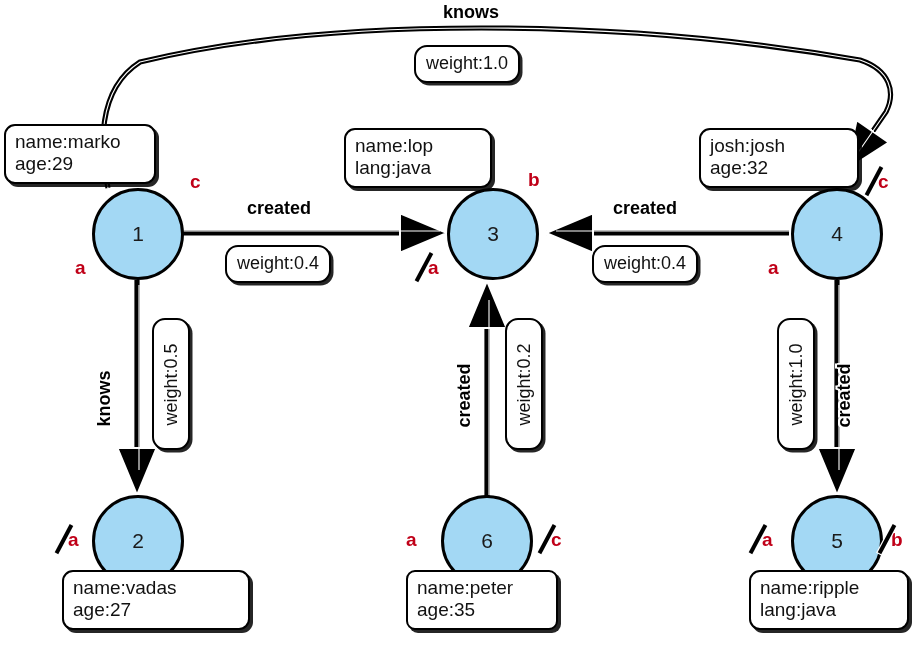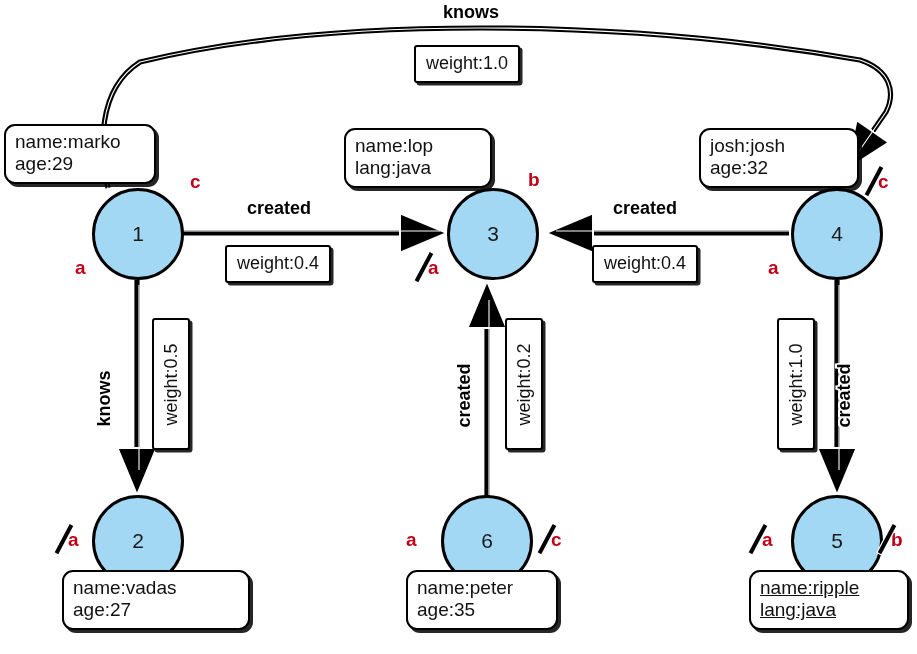--- a/index.html
+++ b/index.html
@@ -25,21 +25,21 @@
     padding:5px 8px 6px 9px;
     font-size:19px;line-height:1.18;color:#111;
     box-shadow:3px 3px 0 rgba(0,0,0,.85);
     z-index:40;white-space:nowrap;
   }
   .propbox div{display:block;}
 
   
   .wbox{
     position:absolute;background:#fff;border:2.5px solid #000;
-    border-radius:3px;box-sizing:border-box;
+    border-radius:13px;box-sizing:border-box;
     font-size:18px;color:#111;
     box-shadow:2.5px 2.5px 0 rgba(0,0,0,.85);
     display:flex;align-items:center;justify-content:center;
     z-index:41;white-space:nowrap;
   }
   .wbox.h{padding:2px 10px 3px;}
   .wbox.v{}
   .wbox.v span{transform:rotate(-90deg);display:block;white-space:nowrap;}
 
   
@@ -131,26 +131,26 @@
   <div class="propbox" style="left:699px;top:128px;width:160px;">
     <div>josh:josh</div>
     <div>age:32</div>
   </div>
 
   <div class="propbox" style="left:62px;top:570px;width:188px;">
     <div>name:vadas</div>
     <div>age:27</div>
   </div>
 
-  <div class="propbox" style="left:406px;top:570px;width:152px;">
+  <div class="propbox" style="left:406px;top:570px;width:152px;border-radius:9px;">
     <div>name:peter</div>
     <div>age:35</div>
   </div>
 
-  <div class="propbox" style="left:749px;top:570px;width:160px;text-decoration:underline;">
+  <div class="propbox" style="left:749px;top:570px;width:160px;">
     <div>name:ripple</div>
     <div>lang:java</div>
   </div>
 
   <div class="elabel" style="left:443px;top:2px;">knows</div>
   <div class="elabel" style="left:247px;top:198px;">created</div>
   <div class="elabel" style="left:613px;top:198px;">created</div>
   <div class="elabel vert" style="left:76px;top:388px;transform:rotate(-90deg);">knows</div>
   <div class="elabel vert" style="left:432px;top:385px;transform:rotate(-90deg);">created</div>
   <div class="elabel vert" style="left:812px;top:385px;transform:rotate(-90deg);">created</div>

